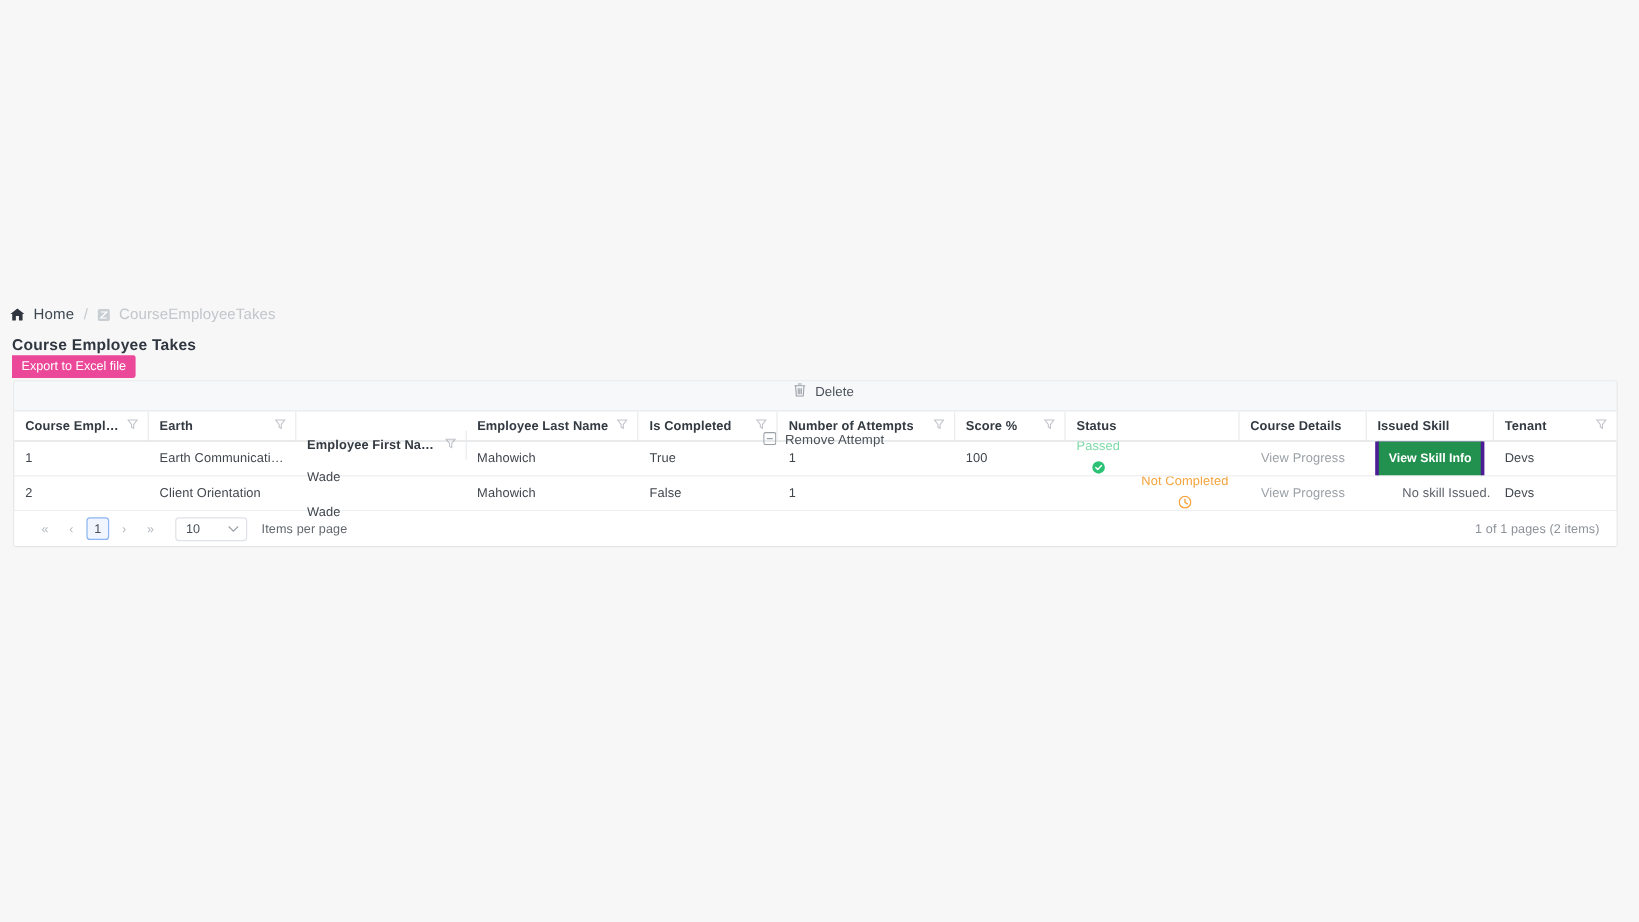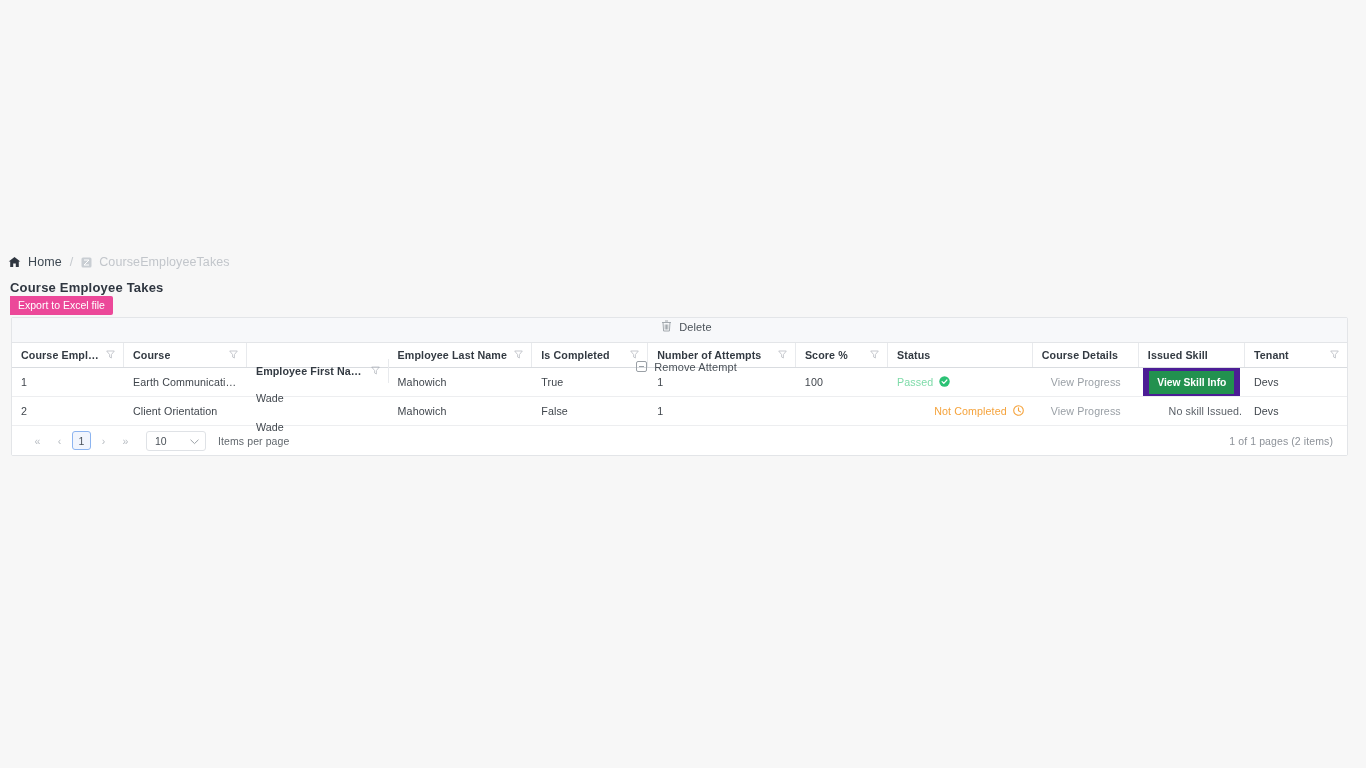--- a/index.html
+++ b/index.html
@@ -95,30 +95,30 @@
   .c3 { width: 145px; }
   .c4 { width: 117px; }
   .c5 { width: 149px; }
   .c6 { width: 93px; }
   .c7 { width: 146px; }
   .c8 { width: 107px; }
   .c9 { width: 107px; }
   .c10 { width: 103px; }
 
   
-  .status-wrap { display: flex; align-items: center; gap: 6px; }
+  .status-wrap { display: flex; align-items: center; gap: 6px; flex-direction: column; }
   .status-text { font-size: 10.7px; letter-spacing: .1px; }
   .status-passed { color: #7fdba9; }
   .status-notcompleted { color: #f5a33c; }
 
   .link-text { color: #9aa0a6; font-size: 10.7px; letter-spacing: .1px; cursor: pointer; }
   .muted-text { color: #5b6168; font-size: 10.7px; letter-spacing: .1px; padding-left: 27px; }
 
   .btn-skill {
-    background: #22914f; color: #ffffff; border: 6px solid #4c1d95;
+    background: #22914f; color: #ffffff; border: 3px solid #4c1d95;
     border-radius: 3px; font-size: 10.3px; font-weight: 700;
     font-family: "Liberation Sans", sans-serif;
     padding: 0 8px; height: 35px; line-height: 15px; cursor: pointer; white-space: nowrap;
   }
 
   
   .grid-pager {
     height: 29px; background: #ffffff;
     display: flex; align-items: center; padding-left: 16px; padding-right: 14px;
   }
@@ -192,21 +192,21 @@
     </div>
 
     <div class="grid-head">
       <div class="th c0">
         <span class="th-label">Course Employ...</span>
         <span class="filter-icon"><svg width="9" height="9" viewBox="0 0 9 9">
               <path d="M.7 1h7.6L5.4 4.6V8L3.6 7V4.6z" stroke="#6b7280" stroke-width=".9" fill="none"></path>
             </svg></span>
       </div>
       <div class="th c1">
-        <span class="th-label">Course</span>
+        <span class="th-label">Earth</span>
         <span class="filter-icon"><svg width="9" height="9" viewBox="0 0 9 9">
               <path d="M.7 1h7.6L5.4 4.6V8L3.6 7V4.6z" stroke="#6b7280" stroke-width=".9" fill="none"></path>
             </svg></span>
       </div>
       <div class="th c2">
         <span class="th-label">Employee First Name</span>
         <span class="filter-icon"><svg width="9" height="9" viewBox="0 0 9 9">
               <path d="M.7 1h7.6L5.4 4.6V8L3.6 7V4.6z" stroke="#6b7280" stroke-width=".9" fill="none"></path>
             </svg></span>
       </div>

